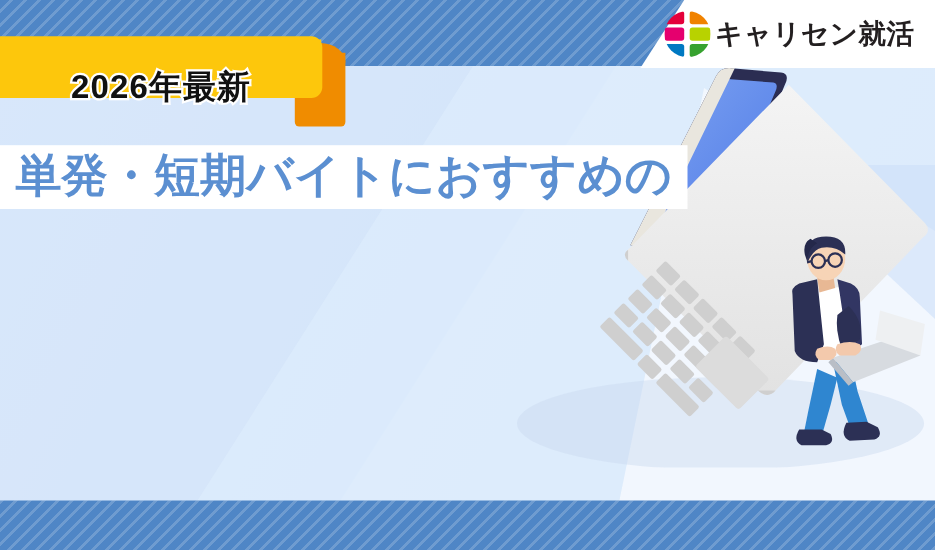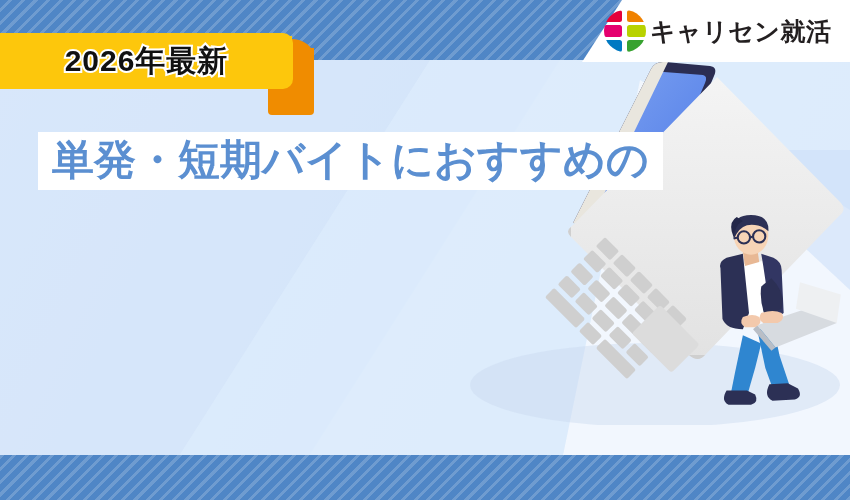--- a/index.html
+++ b/index.html
@@ -87,35 +87,35 @@
   .ribbon-tail:before{
     content:"";position:absolute;left:0;top:-9px;width:46px;height:18px;
     background:#f08c00;
     border-radius:50%/100% 100% 0 0;
   }
   .ribbon-tail:after{
     content:"";position:absolute;left:0;top:-12px;width:24px;height:14px;
     background:#fdc70c;border-radius:0 0 0 12px;
   }
   .ribbon-txt{
-    position:absolute;left:0;top:33px;width:293px;height:56px;
+    position:absolute;left:0;top:51px;width:293px;height:56px;
     display:flex;align-items:center;justify-content:center;
     font-size:30px;font-weight:700;color:#111;
     letter-spacing:1px;z-index:8;
     -webkit-text-stroke:4px #ffffff;
     paint-order:stroke fill;
   }
 
   
   #illo{position:absolute;left:455px;top:55px;width:395px;height:370px;z-index:3;}
 
   
   .title{
     position:absolute;left:0;top:132px;z-index:10;
-    display:flex;flex-direction:column;align-items:flex-start;margin-left:38px;
+    display:flex;flex-direction:column;align-items:flex-start;
   }
   .title-line{
     background:#ffffff;
     color:#5b8fd1;
     font-size:42px;
     font-weight:700;
     line-height:1;
     padding:7px 14px 9px 14px;
     white-space:nowrap;
     letter-spacing:0px;

